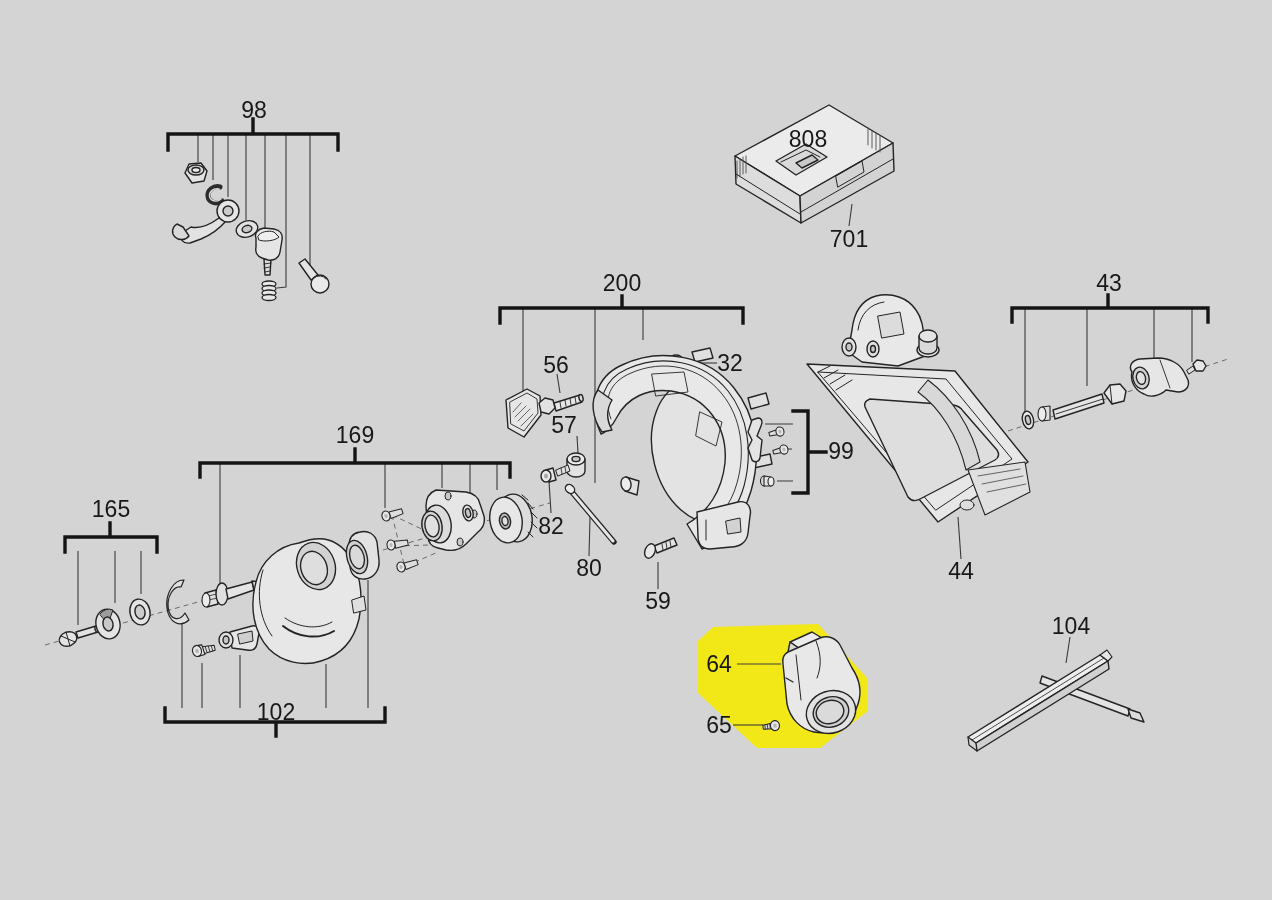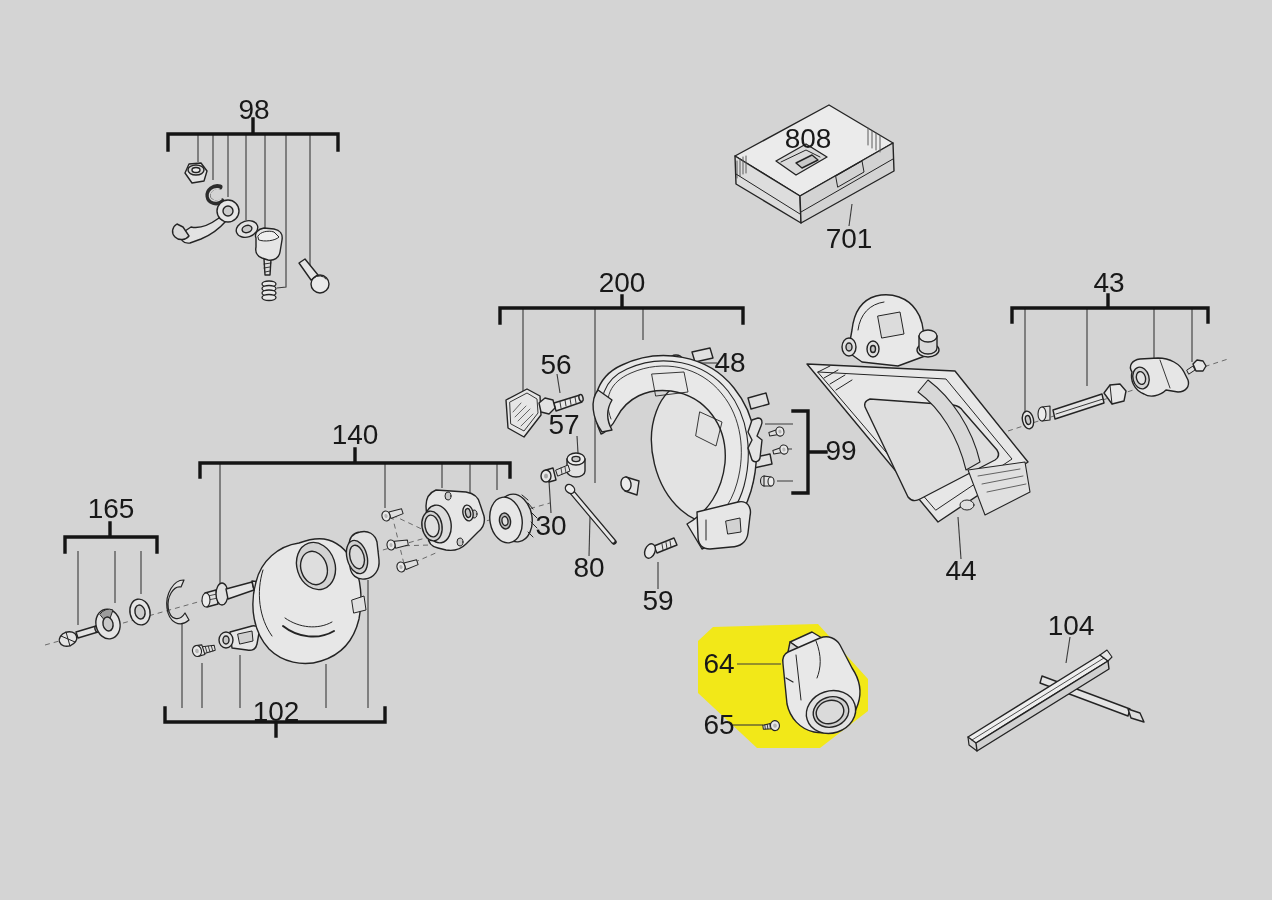--- a/index.html
+++ b/index.html
@@ -1,19 +1,19 @@
 <!DOCTYPE html>
 <html><head>
 <meta charset="utf-8">
 <style>
   html,body{margin:0;padding:0;background:#d4d4d4;}
   .stage{position:relative;width:1272px;height:900px;background:#d4d4d4;overflow:hidden;
          font-family:"Liberation Sans",sans-serif;}
   .stage svg{position:absolute;left:0;top:0;}
-  .co{position:absolute;transform:translate(-50%,-50%);font-size:28px;line-height:1;
+  .co{position:absolute;transform:translate(-50%,-50%);font-size:23px;line-height:1;
       color:#181818;white-space:nowrap;cursor:pointer;}
 </style>
 </head>
 <body>
 
 <div class="stage">
 <svg width="1272" height="900" viewBox="0 0 1272 900">
 
   <polygon points="713,627 818,624 868,679 868,711 820,748 757,748 698,693 698,641" fill="#f2e818"></polygon>
 
@@ -351,26 +351,26 @@
     </g>
   </g>
 </svg>
 
   <div class="co" style="left:254px;top:110px">98</div>
   <div class="co" style="left:808px;top:139px">808</div>
   <div class="co" style="left:849px;top:239px">701</div>
   <div class="co" style="left:622px;top:283px">200</div>
   <div class="co" style="left:1109px;top:283px">43</div>
   <div class="co" style="left:556px;top:365px">56</div>
-  <div class="co" style="left:730px;top:363px">48</div>
+  <div class="co" style="left:730px;top:363px">32</div>
   <div class="co" style="left:564px;top:425px">57</div>
   <div class="co" style="left:841px;top:451px">99</div>
-  <div class="co" style="left:355px;top:435px">140</div>
+  <div class="co" style="left:355px;top:435px">169</div>
   <div class="co" style="left:111px;top:509px">165</div>
-  <div class="co" style="left:551px;top:526px">30</div>
+  <div class="co" style="left:551px;top:526px">82</div>
   <div class="co" style="left:589px;top:568px">80</div>
   <div class="co" style="left:658px;top:601px">59</div>
   <div class="co" style="left:961px;top:571px">44</div>
   <div class="co" style="left:276px;top:712px">102</div>
   <div class="co" style="left:719px;top:664px">64</div>
   <div class="co" style="left:719px;top:725px">65</div>
   <div class="co" style="left:1071px;top:626px">104</div>
 </div>
 
 </body></html>

